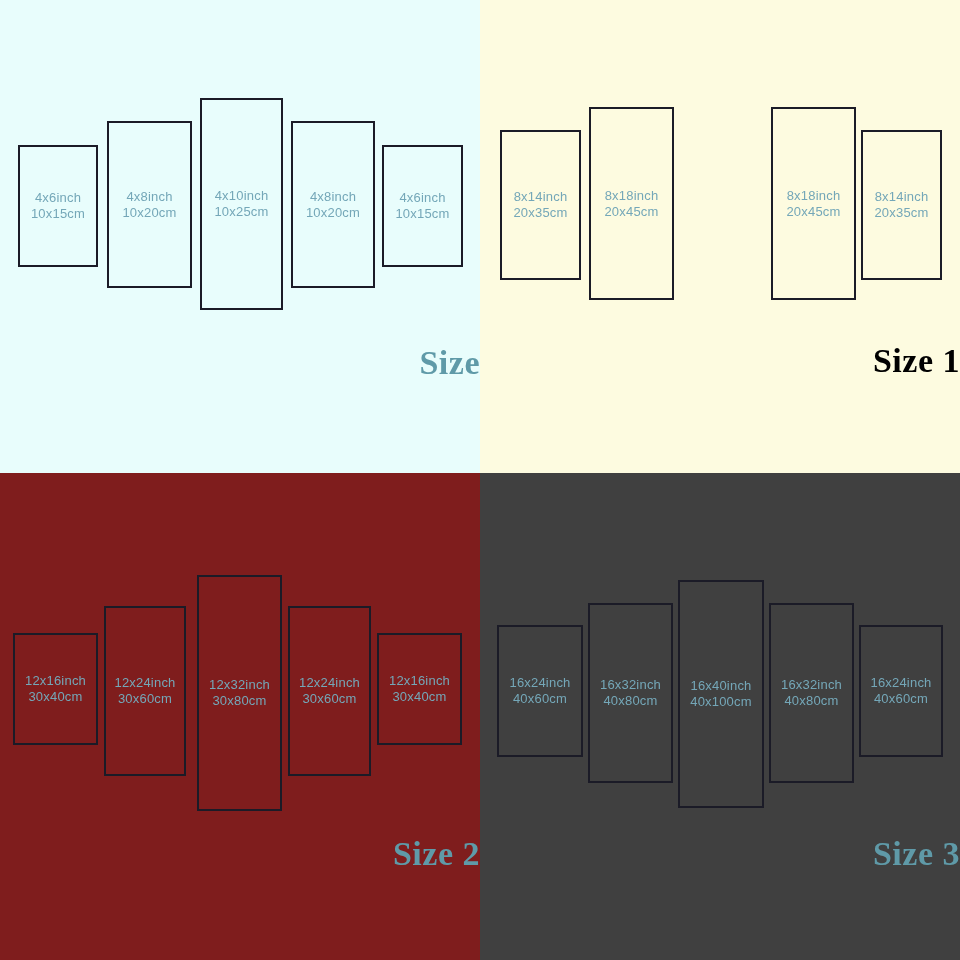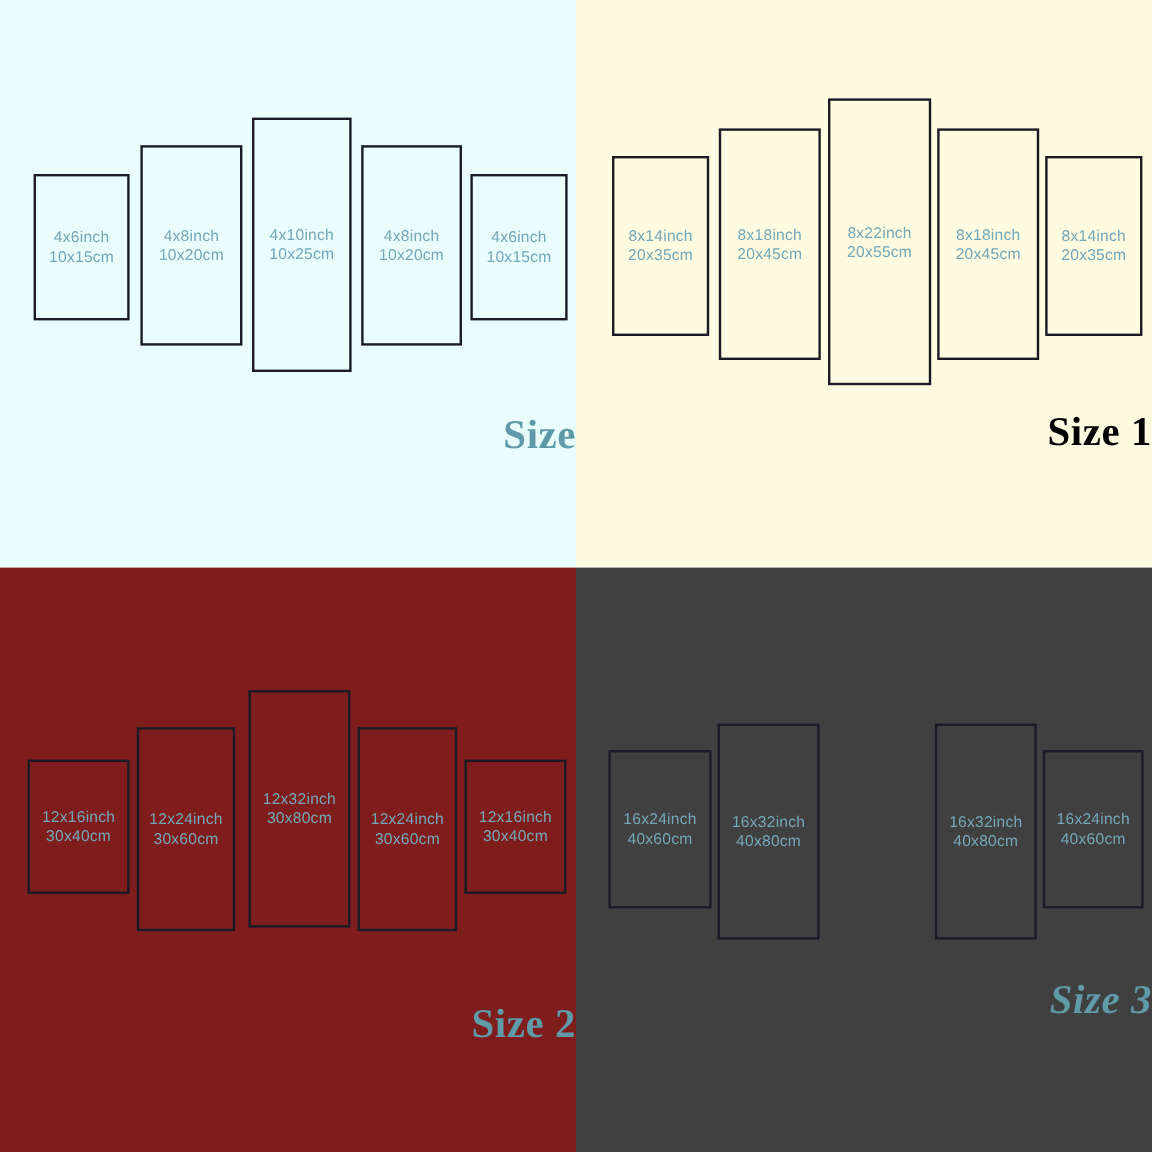--- a/index.html
+++ b/index.html
@@ -27,21 +27,20 @@
     height: 100%;
   }
   .panel {
     position: absolute;
     box-sizing: border-box;
     border: 2px solid #1b1b27;
     background: transparent;
     display: flex;
     align-items: center;
     justify-content: center;
-    margin-left: 10px;
   }
   .panel-label {
     text-align: center;
     color: #74a7b8;
     font-family: "Liberation Sans", sans-serif;
     font-size: 13px;
     line-height: 16px;
     letter-spacing: 0.2px;
     white-space: nowrap;
     user-select: none;
@@ -107,26 +106,20 @@
             <span class="line1">8x14inch</span>
             <span class="line2">20x35cm</span>
           </div>
         </div>
         <div class="panel" style="left: 109px; top: 107px; width: 85px; height: 193px; border-color: rgb(27, 27, 39);">
           <div class="panel-label" style="color: rgb(116, 167, 184);">
             <span class="line1">8x18inch</span>
             <span class="line2">20x45cm</span>
           </div>
         </div>
-        <div class="panel" style="left: 200px; top: 82px; width: 86px; height: 239px; border-color: rgb(27, 27, 39);">
-          <div class="panel-label" style="color: rgb(116, 167, 184);">
-            <span class="line1">8x22inch</span>
-            <span class="line2">20x55cm</span>
-          </div>
-        </div>
         <div class="panel" style="left: 291px; top: 107px; width: 85px; height: 193px; border-color: rgb(27, 27, 39);">
           <div class="panel-label" style="color: rgb(116, 167, 184);">
             <span class="line1">8x18inch</span>
             <span class="line2">20x45cm</span>
           </div>
         </div>
         <div class="panel" style="left: 381px; top: 130px; width: 81px; height: 150px; border-color: rgb(27, 27, 39);">
           <div class="panel-label" style="color: rgb(116, 167, 184);">
             <span class="line1">8x14inch</span>
             <span class="line2">20x35cm</span>
@@ -142,21 +135,21 @@
             <span class="line1">12x16inch</span>
             <span class="line2">30x40cm</span>
           </div>
         </div>
         <div class="panel" style="left: 104px; top: 133px; width: 82px; height: 170px; border-color: rgb(27, 27, 39);">
           <div class="panel-label" style="color: rgb(116, 167, 184);">
             <span class="line1">12x24inch</span>
             <span class="line2">30x60cm</span>
           </div>
         </div>
-        <div class="panel" style="left: 197px; top: 102px; width: 85px; height: 198px; border-color: rgb(27, 27, 39);">
+        <div class="panel" style="left: 197px; top: 102px; width: 85px; height: 236px; border-color: rgb(27, 27, 39);">
           <div class="panel-label" style="color: rgb(116, 167, 184);">
             <span class="line1">12x32inch</span>
             <span class="line2">30x80cm</span>
           </div>
         </div>
         <div class="panel" style="left: 288px; top: 133px; width: 83px; height: 170px; border-color: rgb(27, 27, 39);">
           <div class="panel-label" style="color: rgb(116, 167, 184);">
             <span class="line1">12x24inch</span>
             <span class="line2">30x60cm</span>
           </div>
@@ -177,28 +170,34 @@
             <span class="line1">16x24inch</span>
             <span class="line2">40x60cm</span>
           </div>
         </div>
         <div class="panel" style="left: 108px; top: 130px; width: 85px; height: 180px; border-color: rgb(27, 27, 39);">
           <div class="panel-label" style="color: rgb(116, 167, 184);">
             <span class="line1">16x32inch</span>
             <span class="line2">40x80cm</span>
           </div>
         </div>
+        <div class="panel" style="left: 198px; top: 107px; width: 86px; height: 228px; border-color: rgb(27, 27, 39);">
+          <div class="panel-label" style="color: rgb(116, 167, 184);">
+            <span class="line1">16x40inch</span>
+            <span class="line2">40x100cm</span>
+          </div>
+        </div>
         <div class="panel" style="left: 289px; top: 130px; width: 85px; height: 180px; border-color: rgb(27, 27, 39);">
           <div class="panel-label" style="color: rgb(116, 167, 184);">
             <span class="line1">16x32inch</span>
             <span class="line2">40x80cm</span>
           </div>
         </div>
         <div class="panel" style="left: 379px; top: 152px; width: 84px; height: 132px; border-color: rgb(27, 27, 39);">
           <div class="panel-label" style="color: rgb(116, 167, 184);">
             <span class="line1">16x24inch</span>
             <span class="line2">40x60cm</span>
           </div>
         </div>
       </div>
-      <div class="quadrant-title" style="top: 342px; color: rgb(95, 154, 168); font-style: italic;">Size 3</div>
+      <div class="quadrant-title" style="top: 362px; color: rgb(95, 154, 168);">Size 3</div>
     </div>
   </div>
 
 </body></html>

